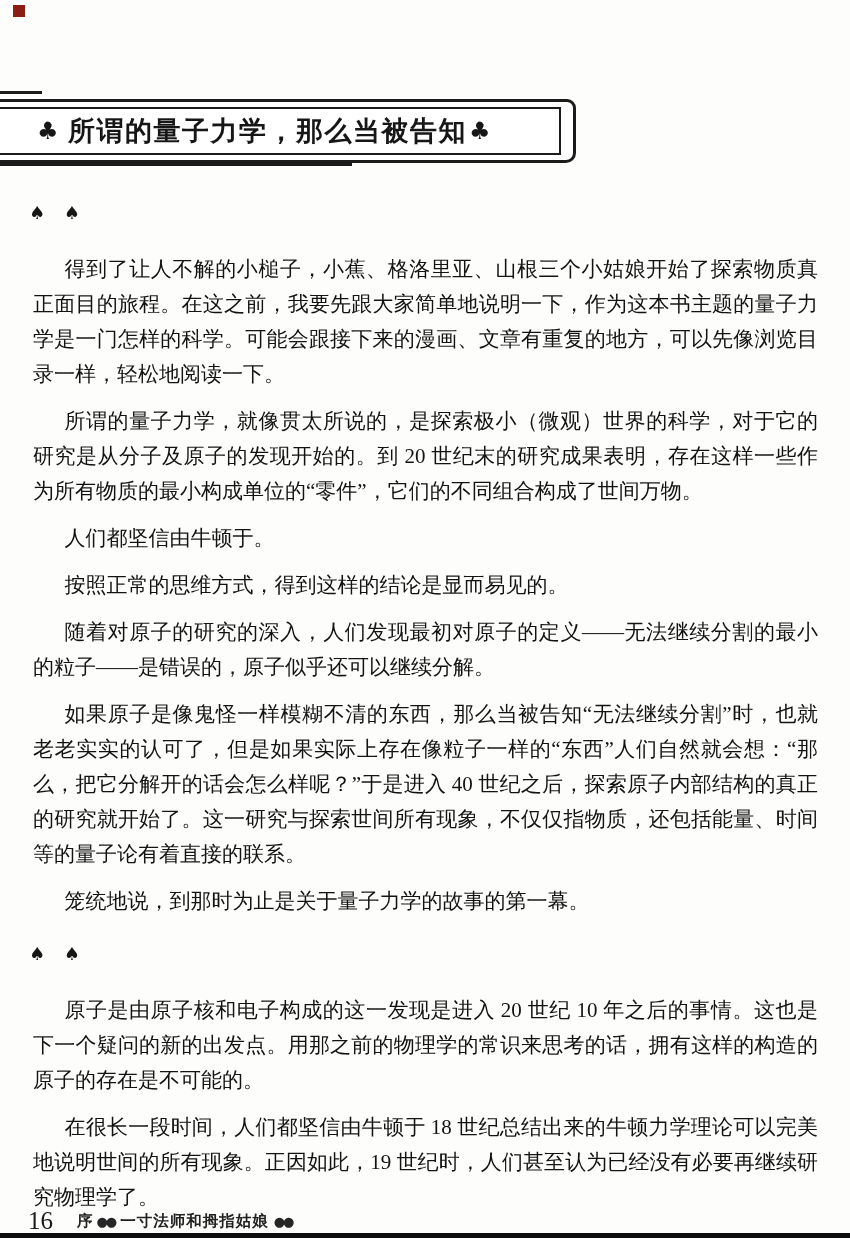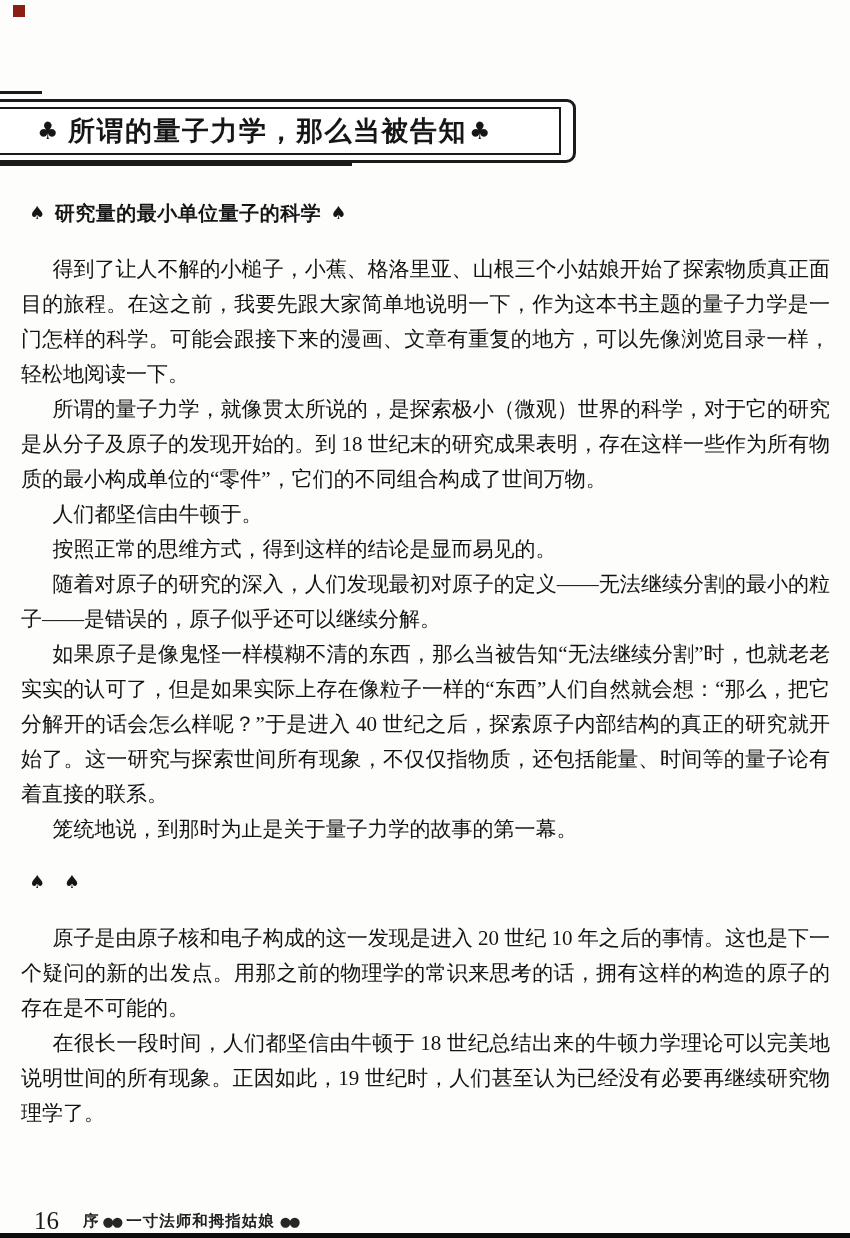--- a/index.html
+++ b/index.html
@@ -81,31 +81,31 @@
     display: flex;
     align-items: center;
   }
   .section-heading .suit { font-size: 18px; }
   .section-heading .lead { margin-right: 9px; }
   .section-heading .trail { margin-left: 9px; }
   .heading-1 { margin-bottom: 26px; }
   .heading-2 { margin-top: 22px; margin-bottom: 26px; }
 
   p.body {
-    margin: 0;
+    margin: 12px;
     font-size: 21px;
     line-height: 35px;
     text-align: justify;
     text-indent: 1.5em;
     color: #131313;
   }
 
   .footer {
     position: absolute;
-    left: 34px; top: 1207px;
+    left: 28px; top: 1207px;
     display: flex;
     align-items: center;
     text-align: right;
   }
   .page-num {
     font-family: "Liberation Serif", "DejaVu Serif", serif;
     font-size: 25px;
     color: #1a1a1a;
   }
   .footer-label, .book-title {
@@ -148,26 +148,25 @@
         <span class="suit trail">♣</span>
       </div>
     </div>
   </div>
   <div class="banner-underline"></div>
 
   <div class="content">
 
     <h2 class="section-heading heading-1">
       <span class="suit lead">♠</span>
-      <span>研究量的最小单位量子的科学</span>
       <span class="suit trail">♠</span>
     </h2>
 
     <p class="body">得到了让人不解的小槌子，小蕉、格洛里亚、山根三个小姑娘开始了探索物质真正面目的旅程。在这之前，我要先跟大家简单地说明一下，作为这本书主题的量子力学是一门怎样的科学。可能会跟接下来的漫画、文章有重复的地方，可以先像浏览目录一样，轻松地阅读一下。</p>
-    <p class="body">所谓的量子力学，就像贯太所说的，是探索极小（微观）世界的科学，对于它的研究是从分子及原子的发现开始的。到 18 世纪末的研究成果表明，存在这样一些作为所有物质的最小构成单位的“零件”，它们的不同组合构成了世间万物。</p>
+    <p class="body">所谓的量子力学，就像贯太所说的，是探索极小（微观）世界的科学，对于它的研究是从分子及原子的发现开始的。到 20 世纪末的研究成果表明，存在这样一些作为所有物质的最小构成单位的“零件”，它们的不同组合构成了世间万物。</p>
     <p class="body">人们都坚信由牛顿于。</p>
     <p class="body">按照正常的思维方式，得到这样的结论是显而易见的。</p>
     <p class="body">随着对原子的研究的深入，人们发现最初对原子的定义——无法继续分割的最小的粒子——是错误的，原子似乎还可以继续分解。</p>
     <p class="body">如果原子是像鬼怪一样模糊不清的东西，那么当被告知“无法继续分割”时，也就老老实实的认可了，但是如果实际上存在像粒子一样的“东西”人们自然就会想：“那么，把它分解开的话会怎么样呢？”于是进入 40 世纪之后，探索原子内部结构的真正的研究就开始了。这一研究与探索世间所有现象，不仅仅指物质，还包括能量、时间等的量子论有着直接的联系。</p>
     <p class="body">笼统地说，到那时为止是关于量子力学的故事的第一幕。</p>
 
     <h2 class="section-heading heading-2">
       <span class="suit lead">♠</span>
       <span class="suit trail">♠</span>
     </h2>

